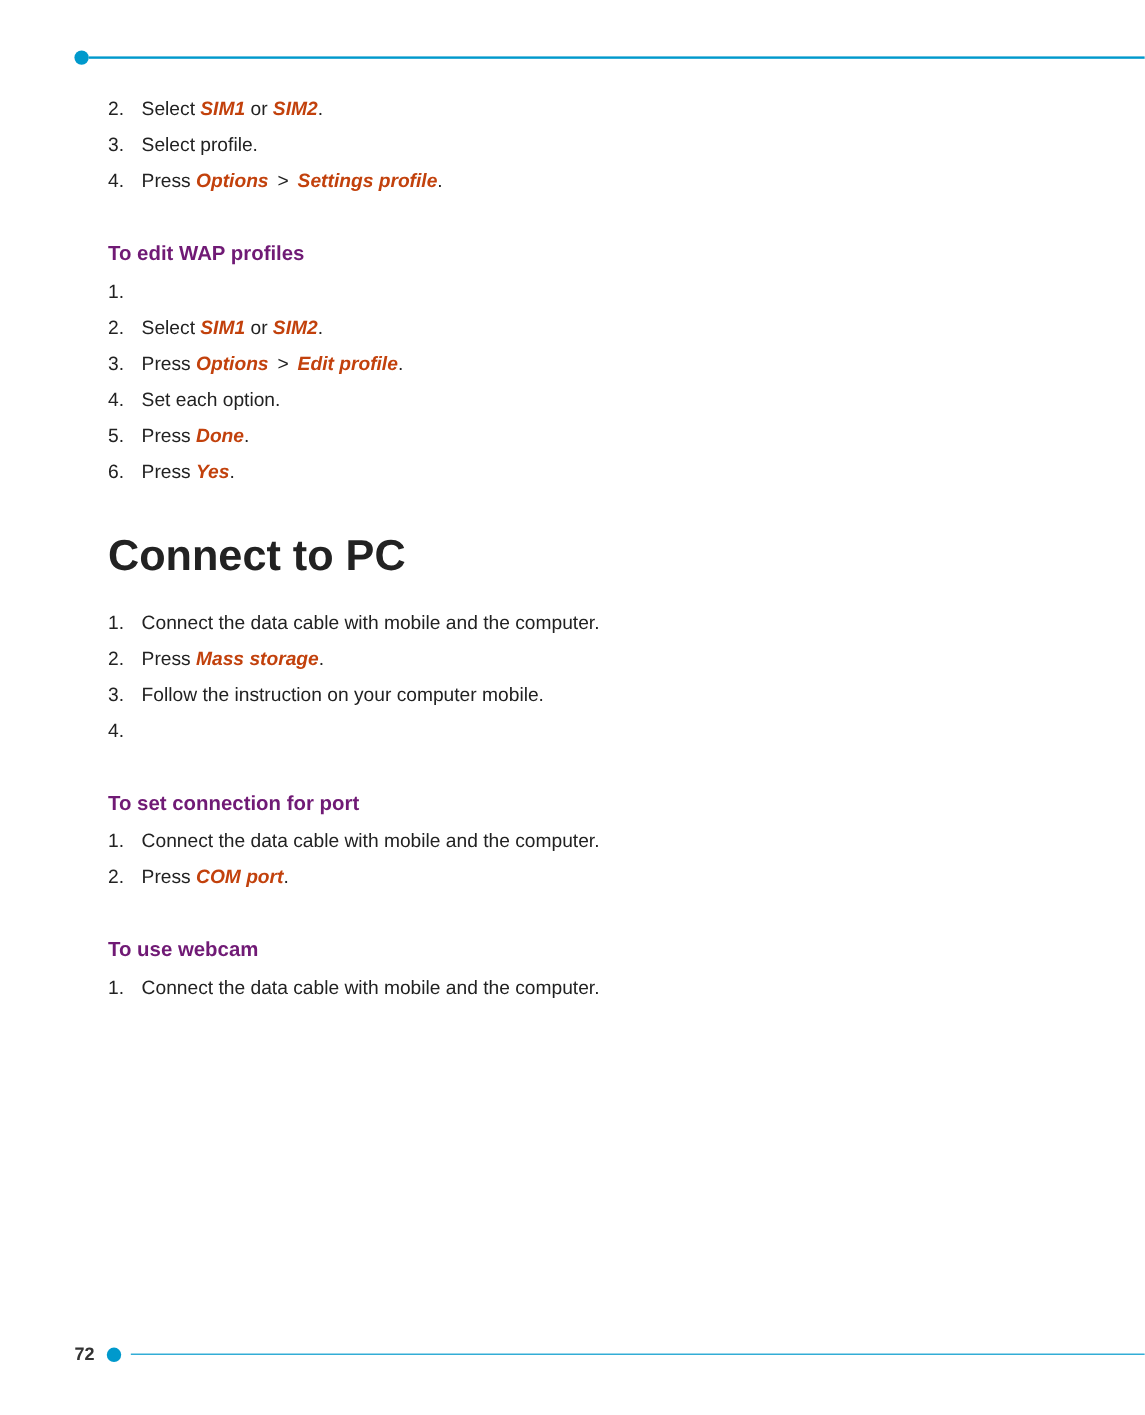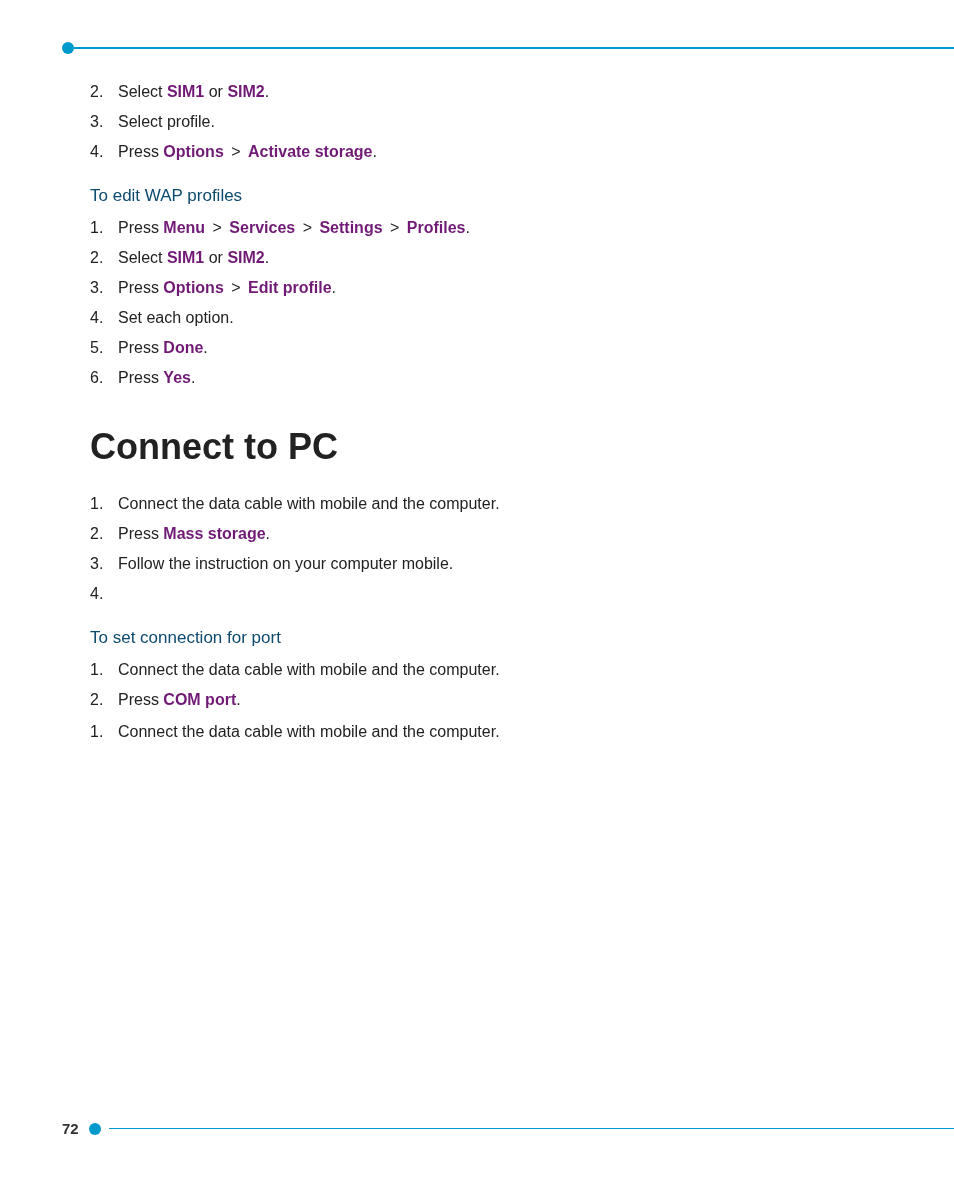--- a/index.html
+++ b/index.html
@@ -61,36 +61,37 @@
     }
 
     .numbered-list li .num {
       min-width: 28px;
       font-weight: normal;
       color: #222222;
       font-size: 16px;
     }
 
     .link-blue {
-      color: #701a75;
+      color: #c2410c;
       font-weight: bold;
       text-decoration: none;
+      font-style: italic;
     }
 
     .separator {
       color: #222222;
       font-weight: normal;
       margin: 0 3px;
     }
 
     .section-heading {
       font-size: 17px;
-      font-weight: normal;
-      color: #0c4a6e;
-      margin-top: 22px;
+      font-weight: bold;
+      color: #701a75;
+      margin-top: 38px;
       margin-bottom: 10px;
     }
 
     .main-heading {
       font-size: 36px;
       font-weight: bold;
       color: #222222;
       margin-top: 36px;
       margin-bottom: 24px;
     }
@@ -145,29 +146,28 @@
     <li>
       <span class="num">2.</span>
       <span>Select <a class="link-blue">SIM1</a> or <a class="link-blue">SIM2</a>.</span>
     </li>
     <li>
       <span class="num">3.</span>
       <span>Select profile.</span>
     </li>
     <li>
       <span class="num">4.</span>
-      <span>Press <a class="link-blue">Options</a><span class="separator"> &gt; </span><a class="link-blue">Activate storage</a>.</span>
+      <span>Press <a class="link-blue">Options</a><span class="separator"> &gt; </span><a class="link-blue">Settings profile</a>.</span>
     </li>
   </ol>
 
   <div class="section-heading">To edit WAP profiles</div>
   <ol class="numbered-list">
     <li>
       <span class="num">1.</span>
-      <span>Press <a class="link-blue">Menu</a><span class="separator"> &gt; </span><a class="link-blue">Services</a><span class="separator"> &gt; </span><a class="link-blue">Settings</a><span class="separator"> &gt; </span><a class="link-blue">Profiles</a>.</span>
     </li>
     <li>
       <span class="num">2.</span>
       <span>Select <a class="link-blue">SIM1</a> or <a class="link-blue">SIM2</a>.</span>
     </li>
     <li>
       <span class="num">3.</span>
       <span>Press <a class="link-blue">Options</a><span class="separator"> &gt; </span><a class="link-blue">Edit profile</a>.</span>
     </li>
     <li>
@@ -209,20 +209,21 @@
     <li>
       <span class="num">1.</span>
       <span>Connect the data cable with mobile and the computer.</span>
     </li>
     <li>
       <span class="num">2.</span>
       <span>Press <a class="link-blue">COM port</a>.</span>
     </li>
   </ol>
 
+  <div class="section-heading">To use webcam</div>
   <ol class="numbered-list">
     <li>
       <span class="num">1.</span>
       <span>Connect the data cable with mobile and the computer.</span>
     </li>
   </ol>
 
 </div>
 
 <div class="bottom-line-container">

